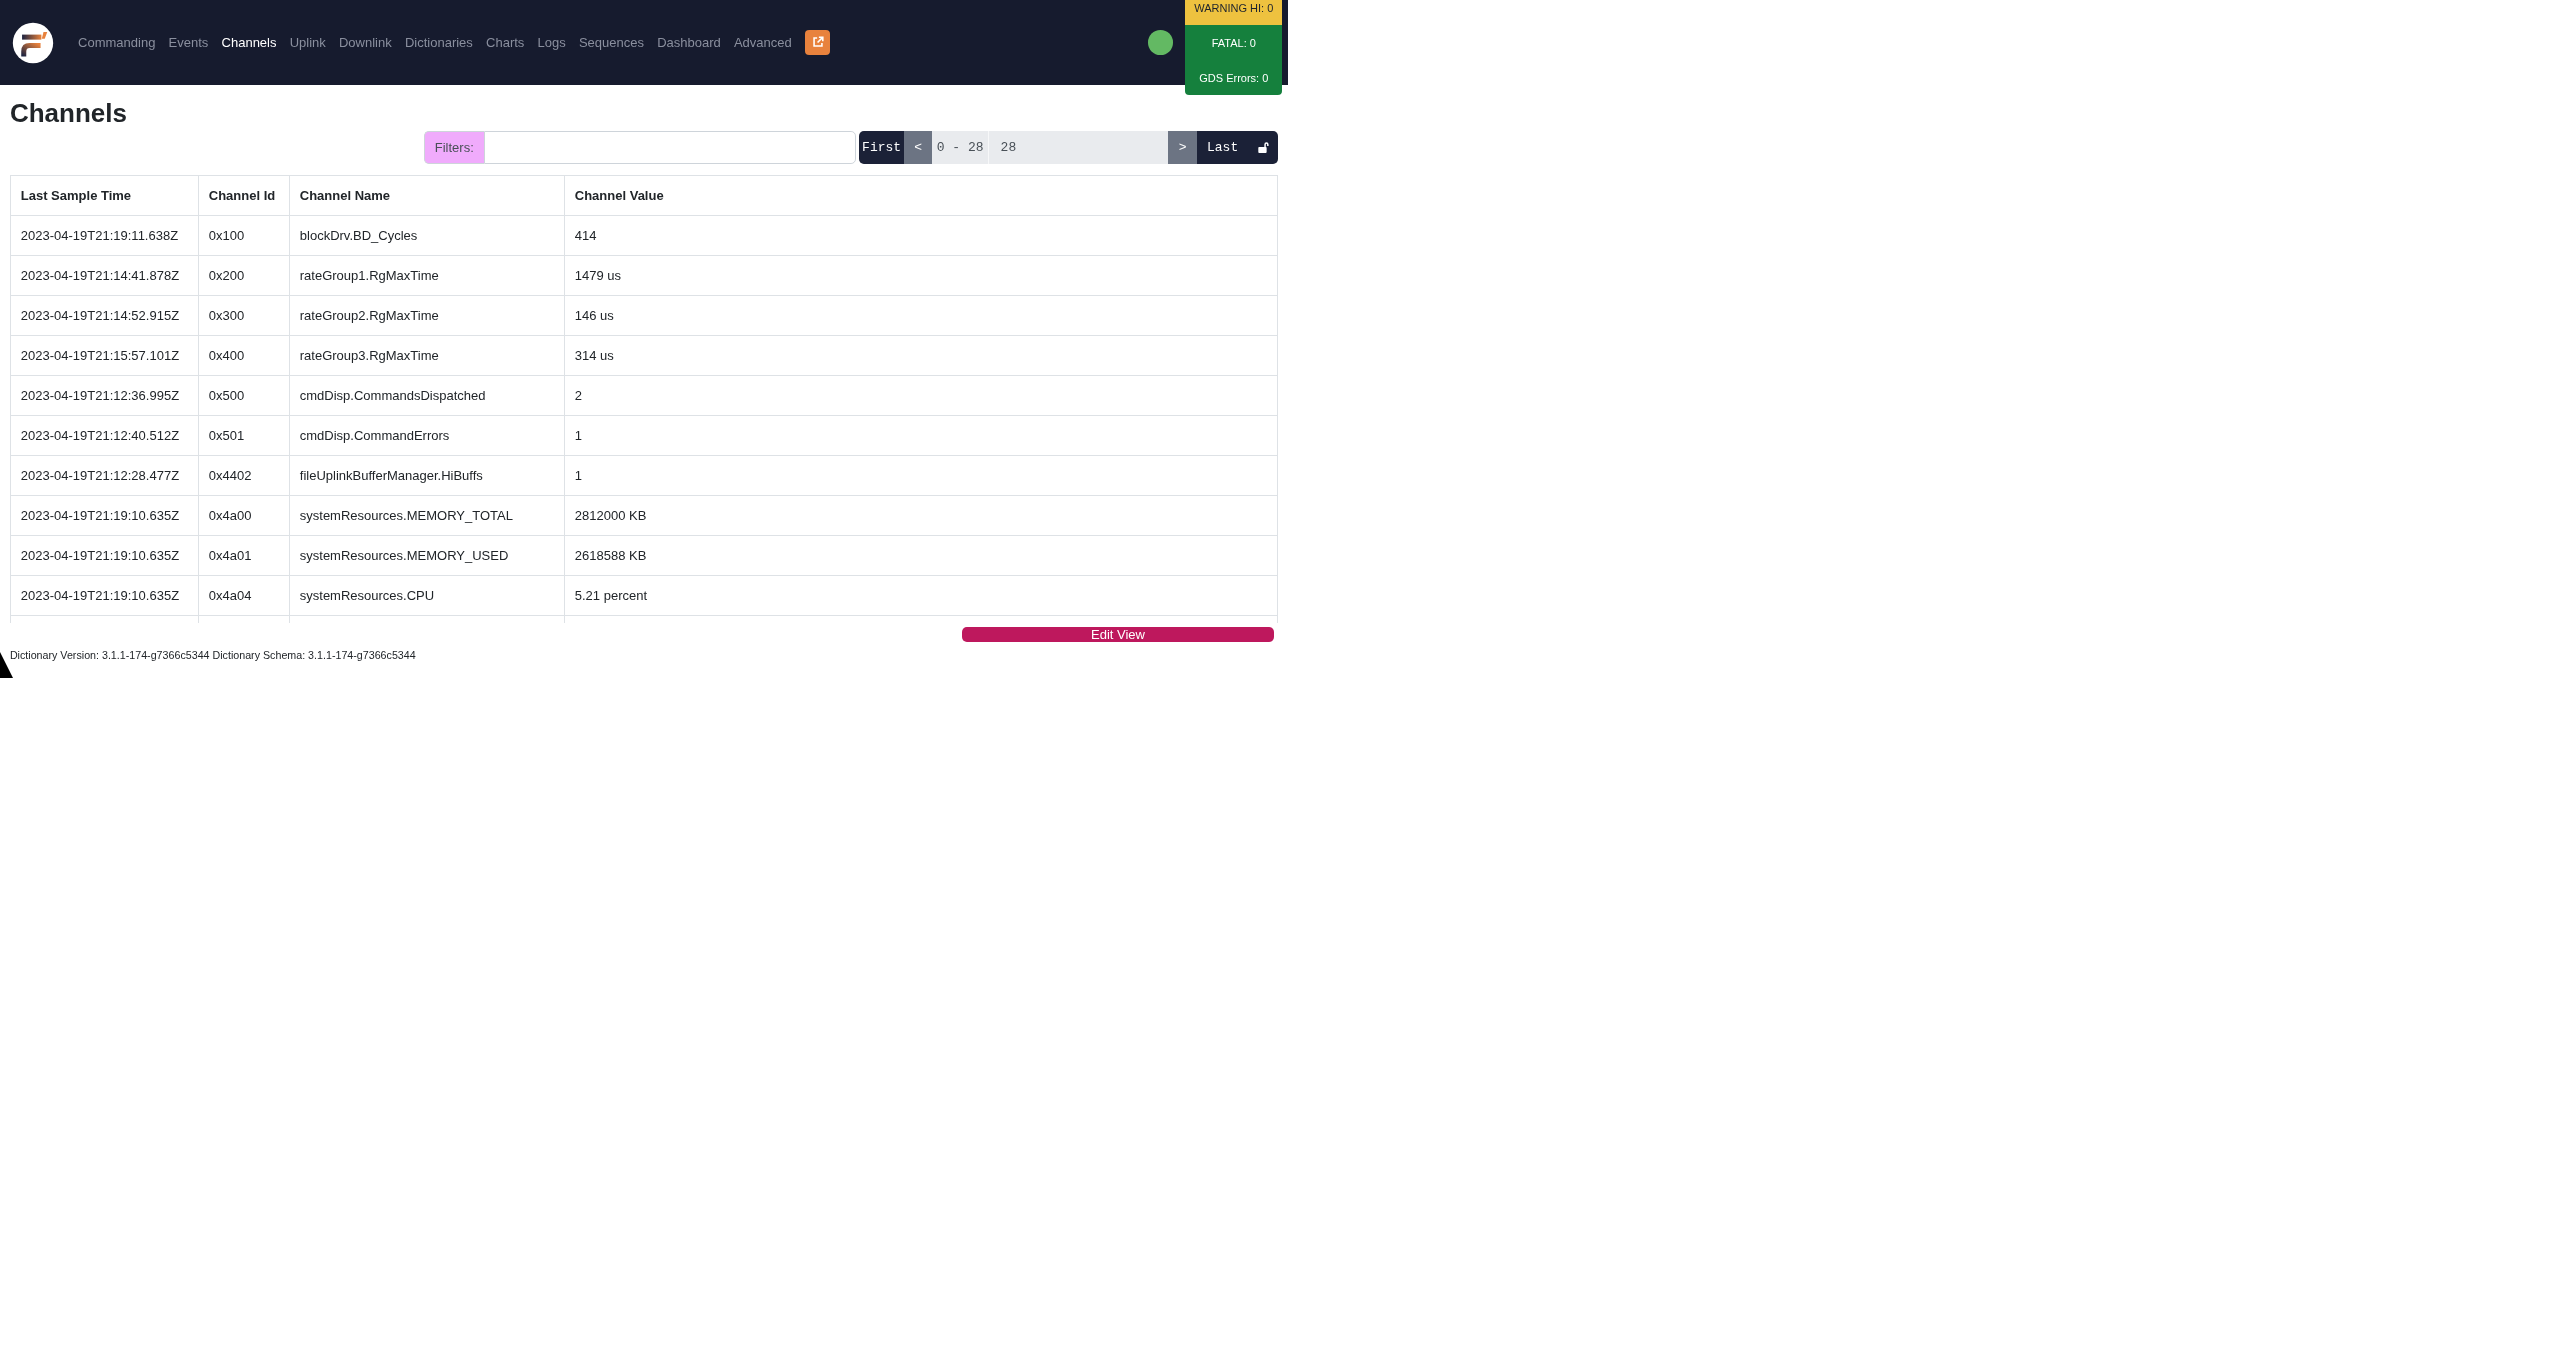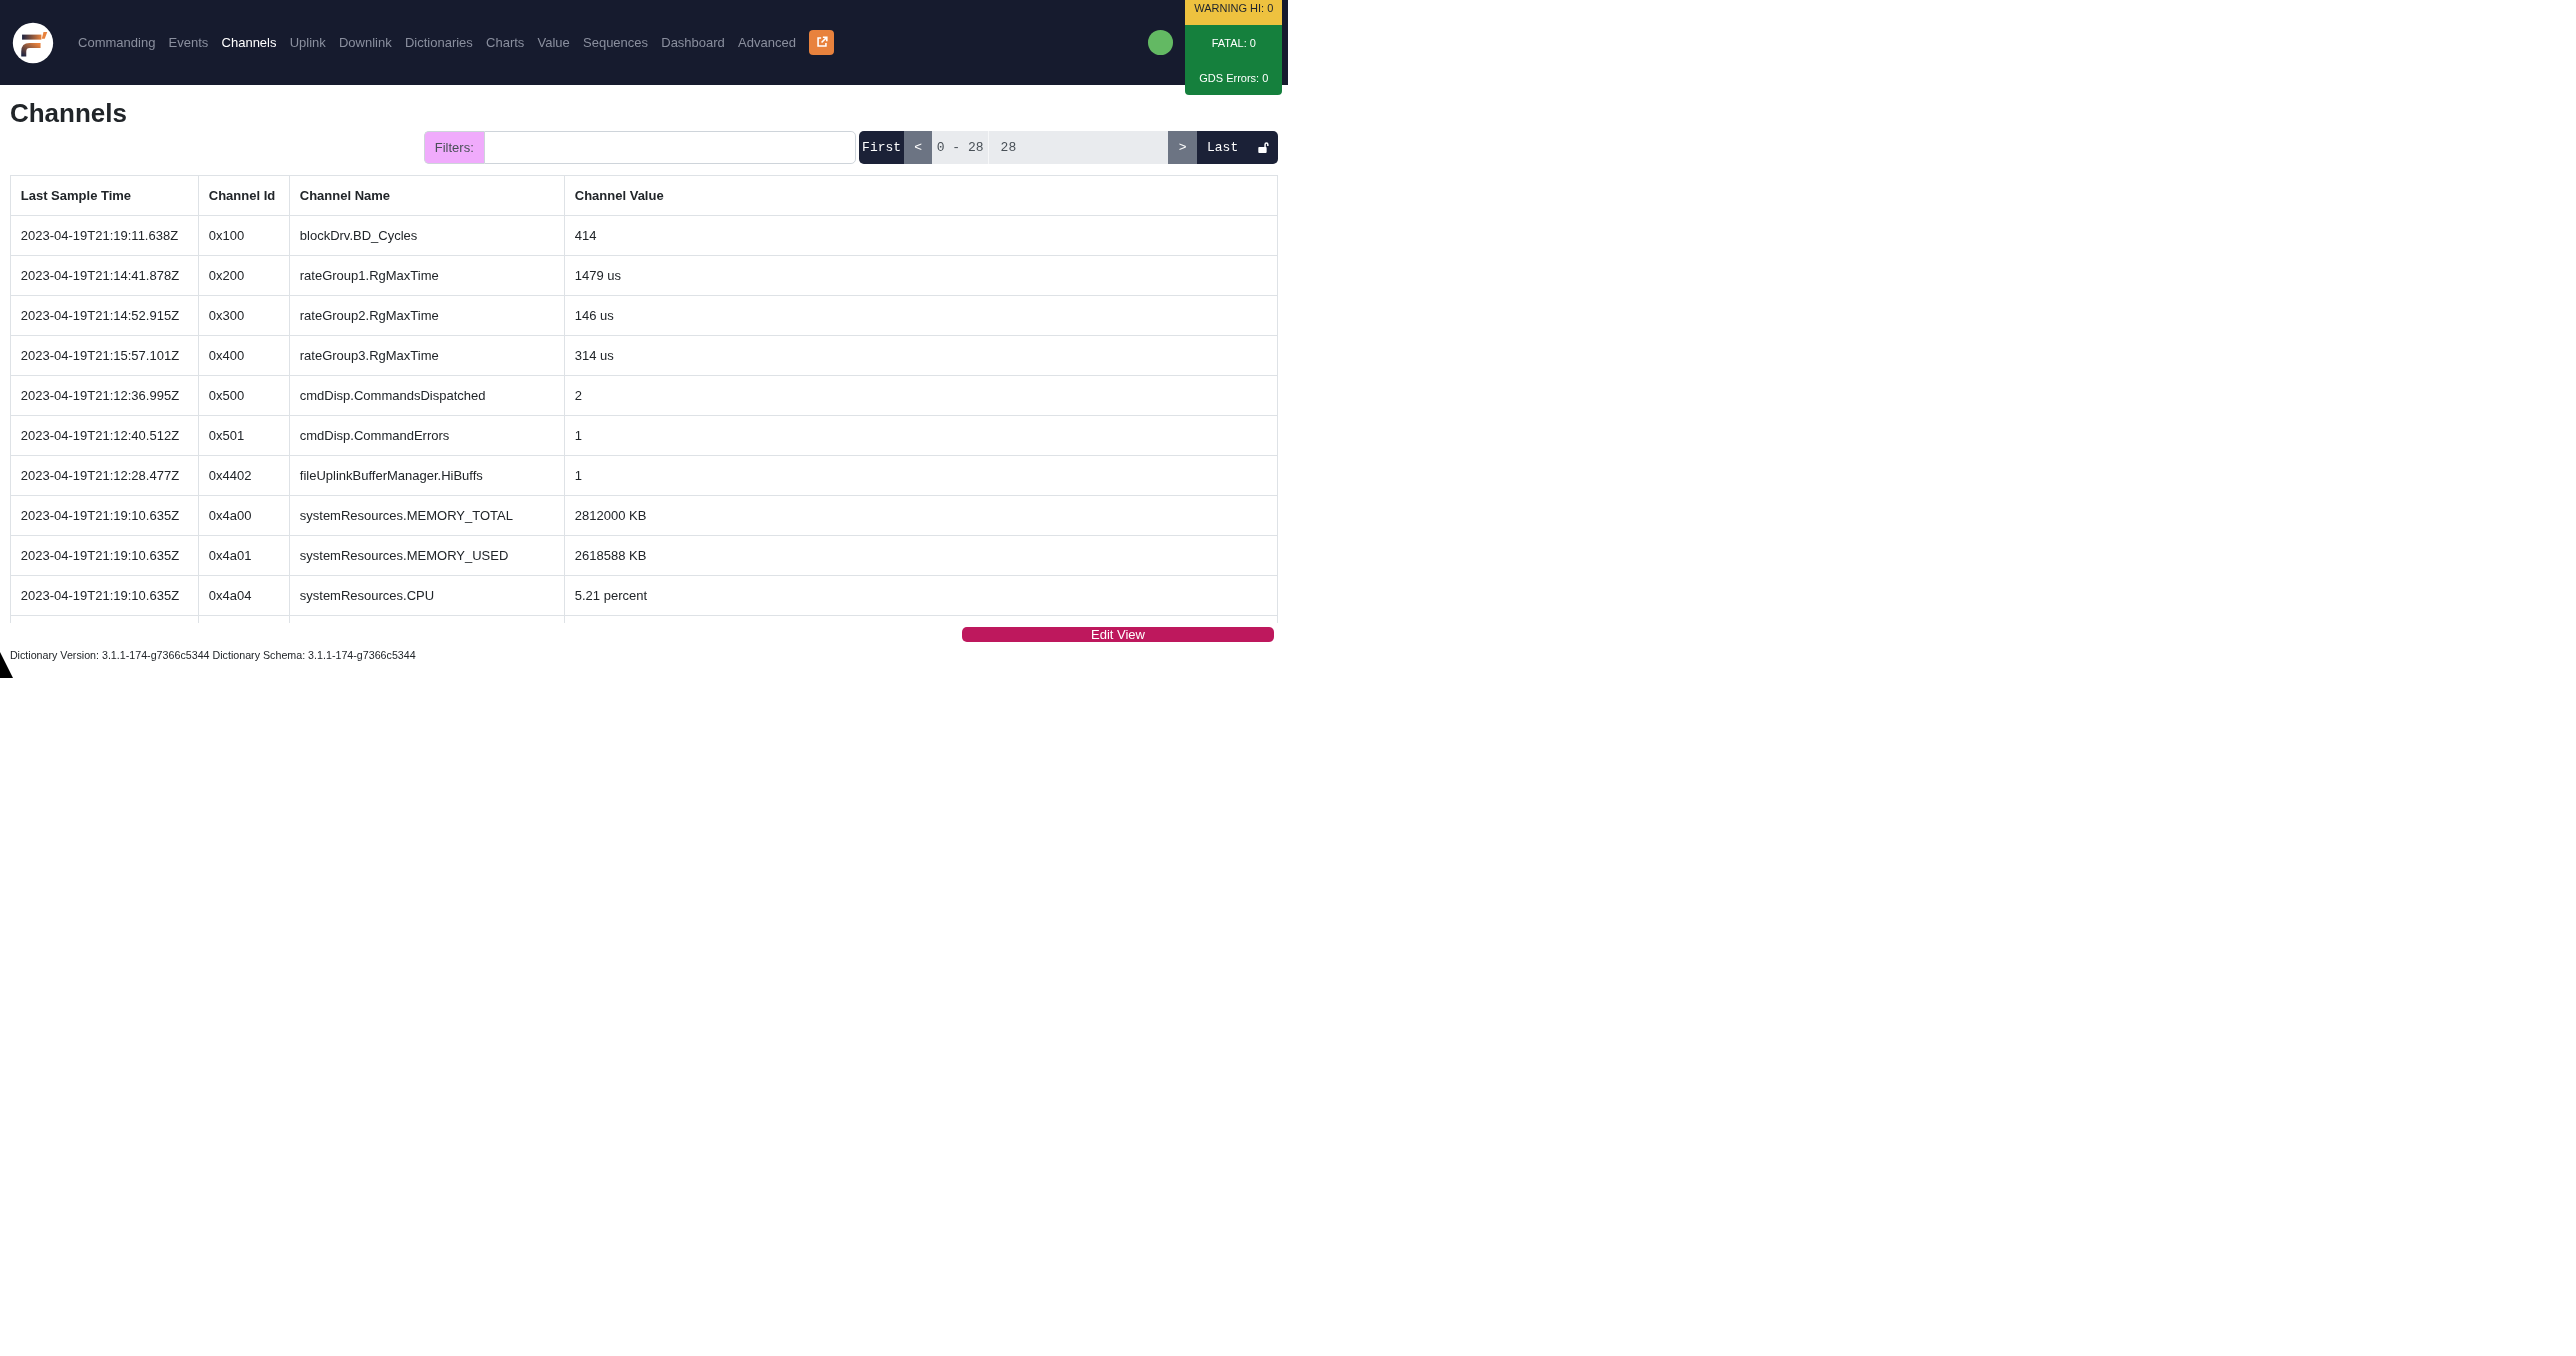--- a/index.html
+++ b/index.html
@@ -205,21 +205,21 @@
   <li><a class="nav-link active">Channels</a></li>
 
   <li><a class="nav-link">Uplink</a></li>
 
   <li><a class="nav-link">Downlink</a></li>
 
   <li><a class="nav-link">Dictionaries</a></li>
 
   <li><a class="nav-link">Charts</a></li>
 
-  <li><a class="nav-link">Value</a></li>
+  <li><a class="nav-link">Logs</a></li>
 
   <li><a class="nav-link">Sequences</a></li>
 
   <li><a class="nav-link">Dashboard</a></li>
 
   <li><a class="nav-link">Advanced</a></li>
 </ul>
 
   <button class="ext-btn">
     <span>

